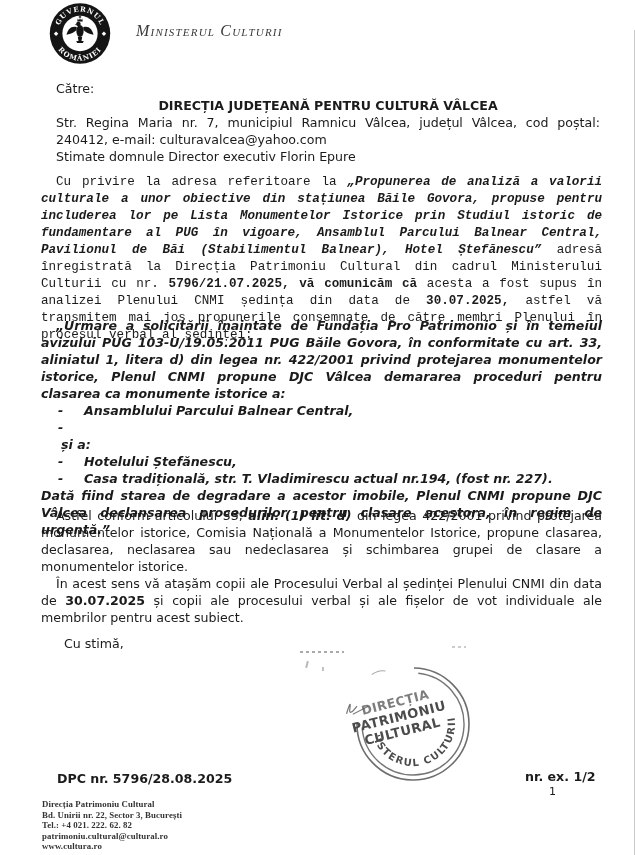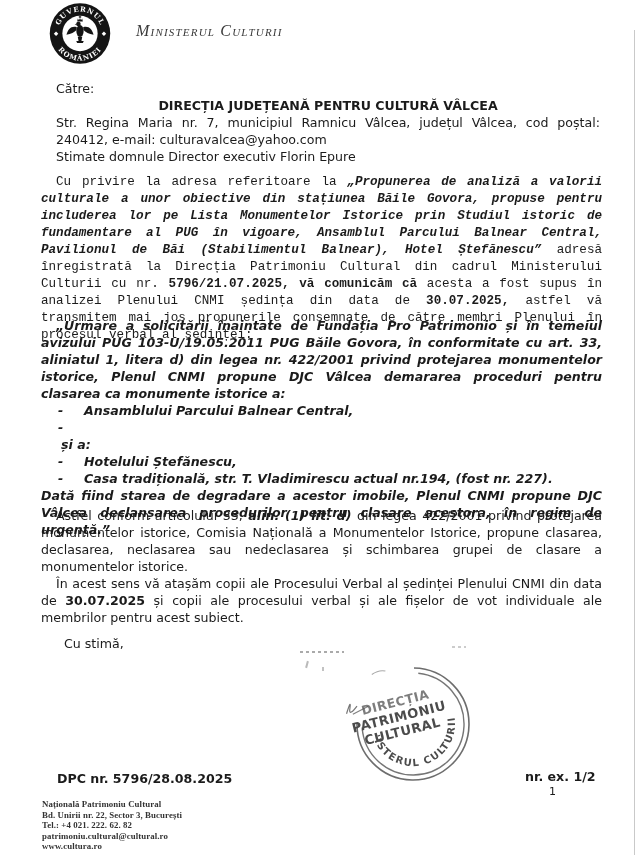--- a/index.html
+++ b/index.html
@@ -146,20 +146,20 @@
       <path d="M32 48 l17 -4" fill="none" stroke="#3c3c3c" stroke-width="1.1" opacity="0.75"></path>
       <path d="M60 14 q8 -3 14 0" fill="none" stroke="#3c3c3c" stroke-width="1" opacity="0.5"></path>
     </g>
   </svg>
 
   <div class="ref-line">DPC nr. 5796/28.08.2025</div>
   <div class="copy-line">nr. ex. 1/2</div>
   <div class="page-num">1</div>
 
   <div class="footer">
-    <div>Națională Patrimoniu Cultural</div>
+    <div>Direcția Patrimoniu Cultural</div>
     <div>Bd. Unirii nr. 22, Sector 3, București</div>
     <div>Tel.: +4 021. 222. 62. 82</div>
     <div>patrimoniu.cultural@cultural.ro</div>
     <div>www.cultura.ro</div>
   </div>
 
 </div>
 
 </body></html>

